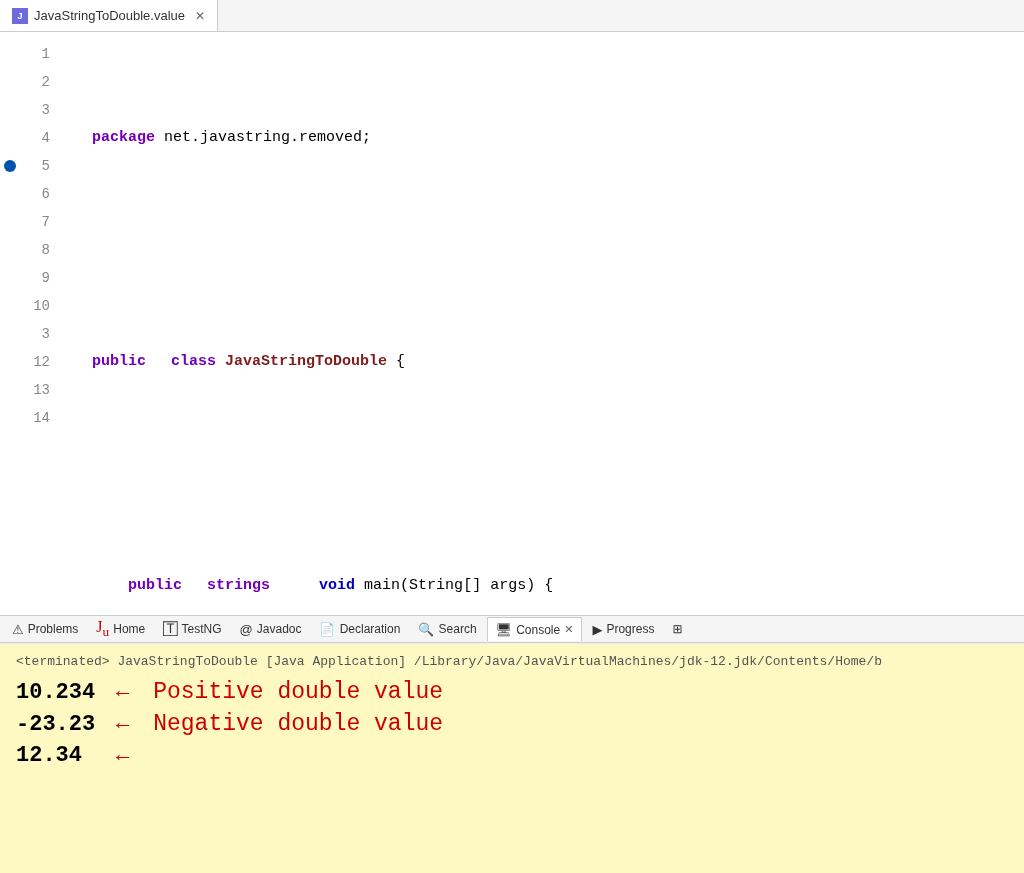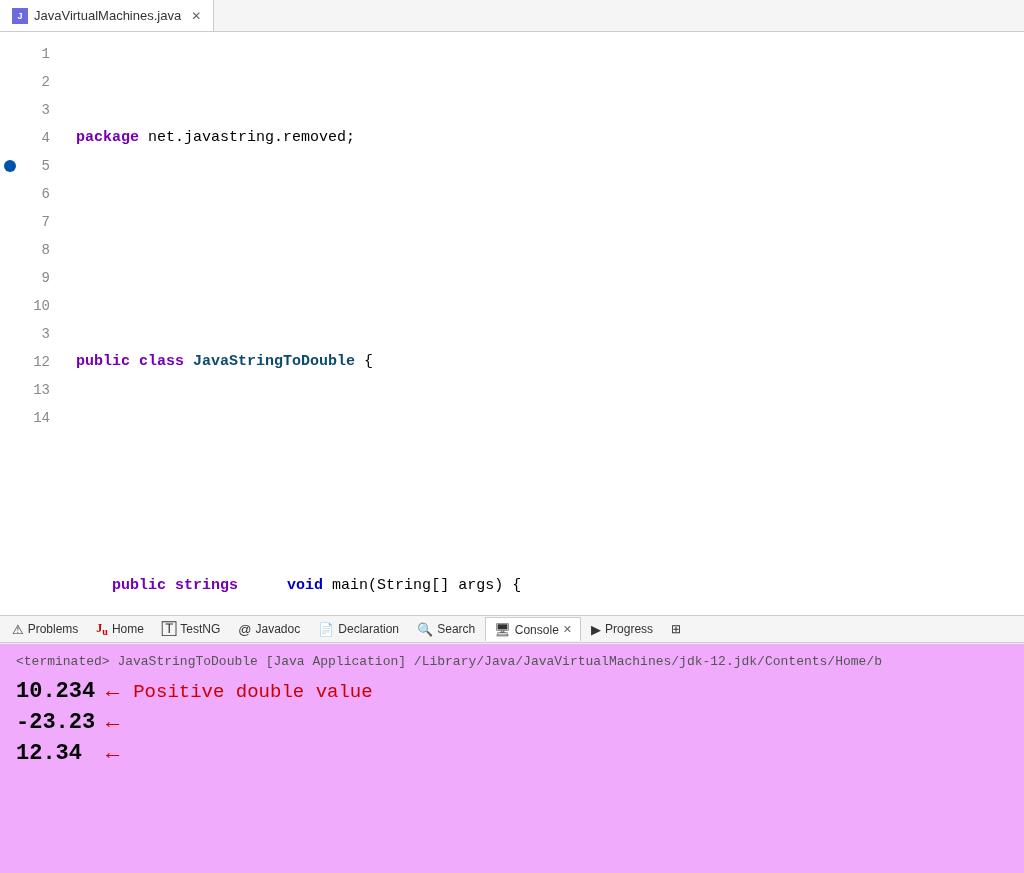--- a/index.html
+++ b/index.html
@@ -106,23 +106,23 @@
     .bp-marker {
       width: 12px;
       height: 12px;
       border-radius: 50%;
       background: #0055aa;
       display: inline-block;
       margin-left: 4px;
     }
 
     
-    .kw-purple { color: #7300b8; font-weight: bold; }
+    .kw-purple { color: #7300b8; font-weight: bold; margin-left: 16px; }
     .kw-blue { color: #0000c0; font-weight: bold; margin-left: 40px; }
-    .class-name { color: #0c4a6e; font-weight: bold; }
+    .class-name { color: #7f1d1d; font-weight: bold; }
     .normal { color: #000; }
 
     
     .bottom-tabs {
       height: 28px;
       background: #f5f5f5;
       border-top: 1px solid #ccc;
       border-bottom: 1px solid #ccc;
       display: flex;
       align-items: center;
@@ -155,69 +155,69 @@
     }
 
     .btab-close {
       font-size: 11px;
       color: #666;
     }
 
     
     .console-area {
       flex-shrink: 0;
-      background: #f0abfc;
+      background: #fef9c3;
       padding: 10px 16px;
       font-family: 'Courier New', Courier, monospace;
       font-size: 14px;
       border-top: 1px solid #eee;
       height: 230px;
     }
 
     .console-header {
       color: #555;
       font-size: 13px;
       margin-bottom: 10px;
       font-family: 'Courier New', Courier, monospace;
     }
 
     .console-row {
       display: flex;
       align-items: center;
       margin-bottom: 6px;
-      gap: 6px;
+      gap: 16px;
     }
 
     .console-value {
       font-size: 22px;
       font-weight: bold;
       color: #000;
       min-width: 80px;
     }
 
     .arrow-right {
       color: #cc0000;
       font-size: 22px;
       margin: 0 8px 0 4px;
       line-height: 1;
     }
 
     .console-label {
       color: #cc0000;
-      font-size: 19px;
+      font-size: 23px;
       font-style: normal;
     }
   </style>
 </head>
 <body>
 
 <div class="tab-bar">
   <div class="tab">
     <span class="tab-icon">J</span>
-    <span>JavaVirtualMachines.java</span>
+    <span>JavaStringToDouble.value</span>
     <span class="tab-close">✕</span>
   </div>
 </div>
 
 <div class="editor-area">
   <div class="code-container">
 
     <div class="bp-area">
 
       <div style="height:28px;line-height:28px;padding:8px 0 0 0;"></div>
@@ -278,21 +278,21 @@
     </div>
   </div>
 </div>
 
 <div class="bottom-tabs">
   <div class="btab">
     <span class="btab-icon">⚠</span>
     <span>Problems</span>
   </div>
   <div class="btab">
-    <span class="btab-icon" style="font-family:serif;font-size:12px;font-weight:bold;color:#c00;">J<sub>u</sub></span>
+    <span class="btab-icon" style="font-family:serif;font-size:16px;font-weight:normal;color:#c00;">J<sub>u</sub></span>
     <span>Home</span>
   </div>
   <div class="btab">
     <span class="btab-icon">🅃</span>
     <span>TestNG</span>
   </div>
   <div class="btab">
     <span class="btab-icon">@</span>
     <span>Javadoc</span>
   </div>
@@ -323,19 +323,20 @@
 
   <div class="console-row">
     <span class="console-value">10.234</span>
     <span class="arrow-right">←</span>
     <span class="console-label">Positive double value</span>
   </div>
 
   <div class="console-row">
     <span class="console-value">-23.23</span>
     <span class="arrow-right">←</span>
+    <span class="console-label">Negative double value</span>
   </div>
 
   <div class="console-row">
     <span class="console-value">12.34</span>
     <span class="arrow-right">←</span>
   </div>
 </div>
 
 </body></html>

